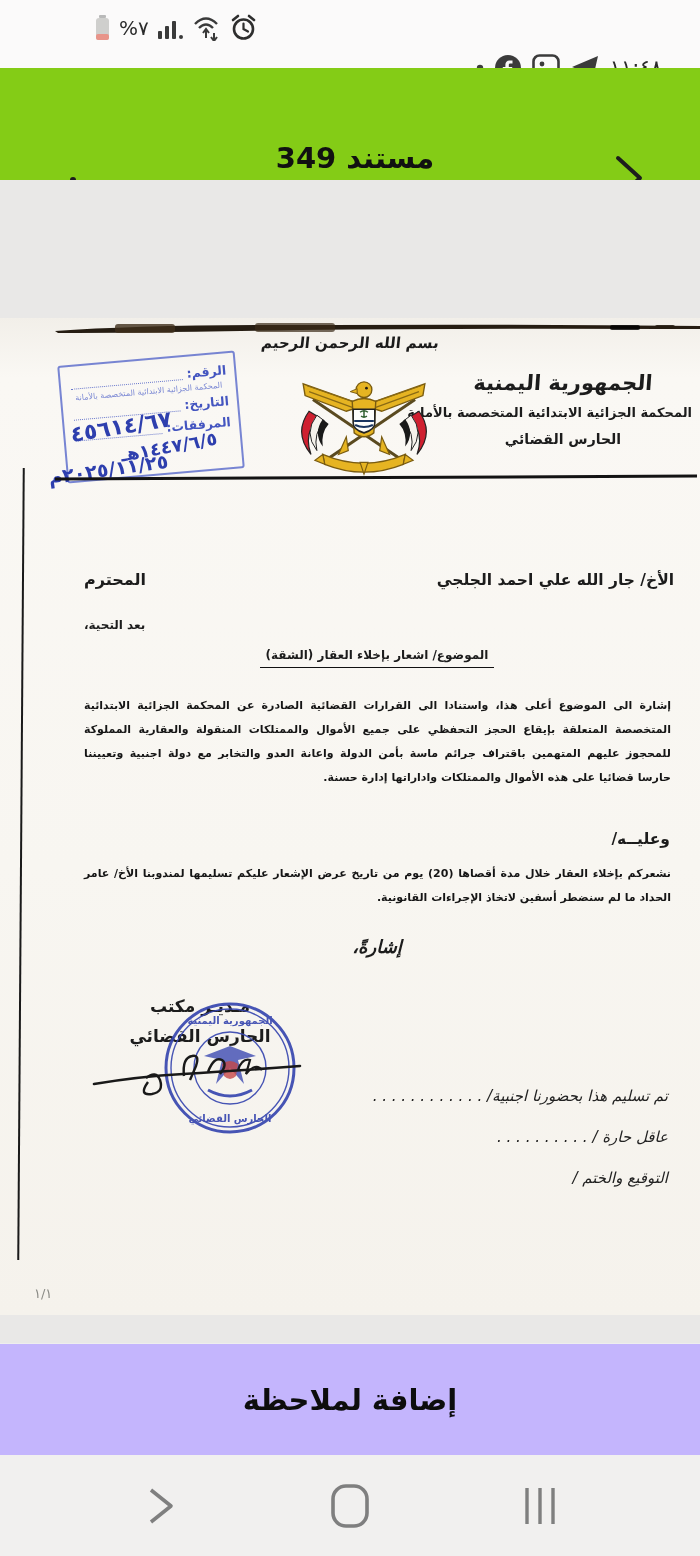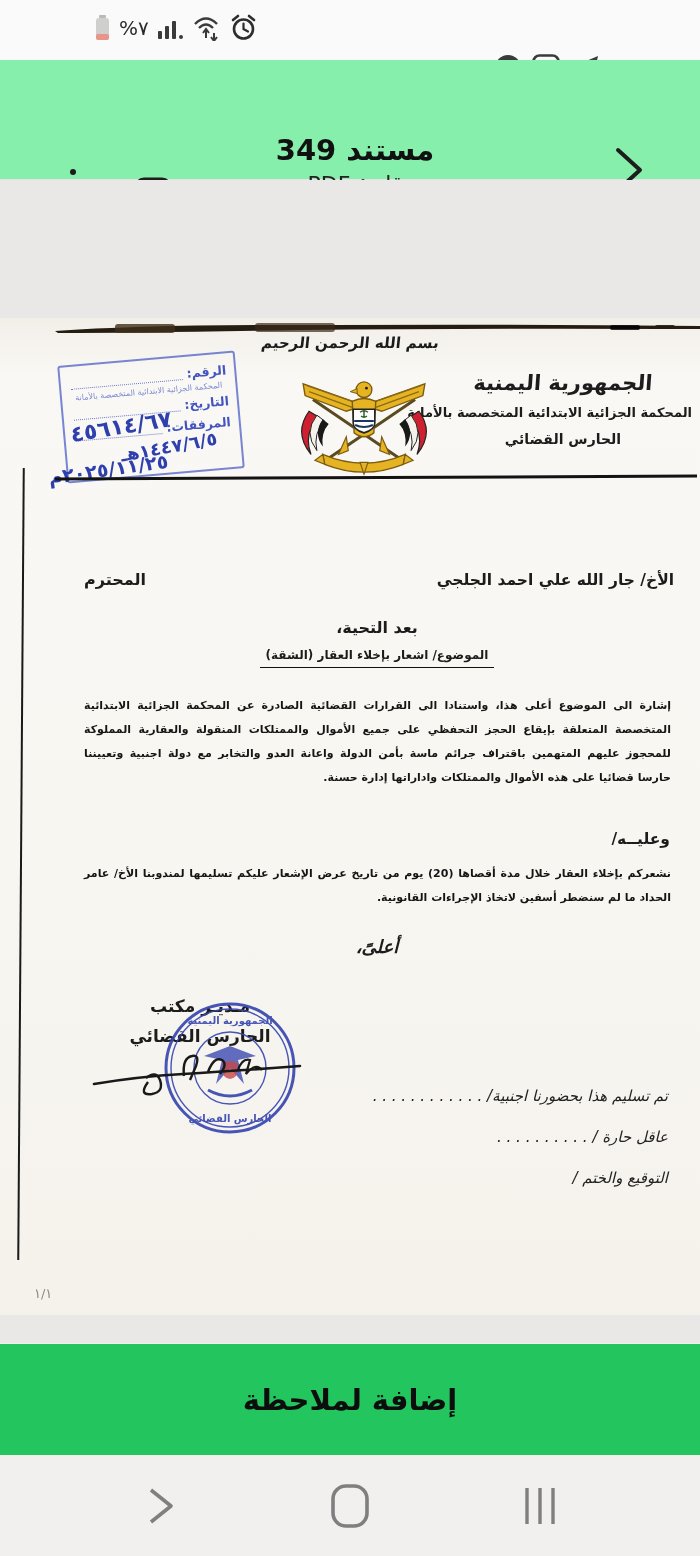--- a/index.html
+++ b/index.html
@@ -8,21 +8,21 @@
     background:#fbfafa;overflow:hidden;
     font-family:"DejaVu Sans",sans-serif;direction:rtl;color:#1c1c1c;
   }
   
   .statusbar{position:absolute;top:0;left:0;right:0;height:60px;background:#fbfafa;}
   .sb-left{position:absolute;top:14px;left:95px;display:flex;align-items:center;gap:9px;direction:ltr;}
   .sb-right{position:absolute;top:14px;right:38px;display:flex;align-items:center;gap:10px;direction:ltr;margin-top:40px;}
   .sb-time{font-size:21px;color:#2b2b2b;letter-spacing:1px;}
   .sb-pct{font-size:20px;color:#2b2b2b;}
   
-  .appheader{position:absolute;top:60px;left:0;right:0;height:119px;background:#86efac;border-bottom:1px solid #e3e3e3;}
+  .appheader{position:absolute;top:68px;left:0;right:0;height:119px;background:#84cc16;border-bottom:1px solid #e3e3e3;}
   .back-btn{position:absolute;top:84px;right:52px;width:40px;height:52px;}
   .hdr-titles{position:absolute;top:70px;right:110px;width:470px;text-align:center;}
   .hdr-title{font-size:29px;font-weight:bold;color:#111;line-height:40px;white-space:nowrap;}
   .hdr-sub{font-size:22px;color:#222;line-height:30px;}
   .edit-btn{position:absolute;top:112px;left:131px;width:48px;height:48px;}
   .kebab-btn{position:absolute;top:98px;left:58px;width:30px;height:60px;display:flex;flex-direction:column;align-items:center;justify-content:center;gap:10px;}
   .kebab-btn i{width:6px;height:6px;border-radius:50%;background:#1d1d1d;}
   
   .gap-top{position:absolute;top:180px;left:0;right:0;height:138px;background:#e9e8e7;}
   .gap-bottom{position:absolute;top:1315px;left:0;right:0;height:28px;background:#e9e8e7;}
@@ -44,38 +44,38 @@
   .reg-dots{flex:1;border-bottom:1.5px dotted #6a79cc;margin:0 4px 4px 2px;height:12px;}
   .reg-mini{font-size:8px;color:#7c89d4;text-align:center;line-height:10px;overflow:hidden;white-space:nowrap;}
   .hw{position:absolute;color:#2e3fae;font-weight:bold;white-space:nowrap;}
   .hw1{top:96px;left:70px;font-size:22px;transform:rotate(-9deg);}
   .hw2{top:118px;left:120px;font-size:18px;transform:rotate(-10deg);}
   .hw3{top:140px;left:48px;font-size:19px;transform:rotate(-8deg);}
   .hrule{position:absolute;top:158px;left:55px;right:3px;height:2.5px;background:#131313;transform:rotate(-.25deg);}
   .addr-row{position:absolute;top:252px;left:84px;width:590px;display:flex;justify-content:space-between;align-items:baseline;}
   .addr-name{font-size:15.5px;font-weight:bold;}
   .addr-hon{font-size:16px;font-weight:bold;}
-  .greeting{position:absolute;top:300px;left:84px;width:586px;text-align:center;font-size:16px;font-weight:bold;}
+  .greeting{position:absolute;top:300px;left:84px;width:586px;text-align:left;font-size:12px;font-weight:bold;}
   .subject-wrap{position:absolute;top:326px;left:84px;width:586px;text-align:center;}
   .subject{display:inline-block;font-size:12px;font-weight:bold;border-bottom:1.5px solid #111;padding:0 6px 5px;}
   .para{position:absolute;left:84px;width:587px;font-size:11px;font-weight:bold;line-height:24px;text-align:justify;text-align-last:right;color:#151515;}
   .para1{top:376px;}
   .therefore{position:absolute;top:512px;right:30px;font-size:15.5px;font-weight:bold;}
   .para2{top:544px;}
   .thanks{position:absolute;top:618px;left:84px;width:586px;text-align:center;font-size:18px;font-weight:bold;font-style:italic;}
   .sig-block{position:absolute;top:678px;left:110px;width:180px;text-align:center;}
   .sig-l1{font-size:17px;font-weight:bold;letter-spacing:2px;}
   .sig-l2{font-size:17px;font-weight:bold;letter-spacing:1px;margin-top:10px;}
   .round-stamp{position:absolute;top:680px;left:160px;width:140px;height:140px;opacity:.92;}
   .signature-svg{position:absolute;top:718px;left:88px;width:240px;height:70px;}
   .receipt{position:absolute;top:758px;right:32px;width:360px;text-align:right;font-style:italic;color:#222;}
   .receipt div{font-size:15px;line-height:41px;white-space:nowrap;}
   .pageno{position:absolute;top:968px;left:34px;font-size:13px;color:#8a8a85;}
   
-  .notebar{position:absolute;top:1343px;left:0;right:0;height:112px;background:#22c55e;
+  .notebar{position:absolute;top:1343px;left:0;right:0;height:112px;background:#c4b5fd;
     display:flex;align-items:center;justify-content:center;border-top:1px solid #eee;}
   .notebar span{font-size:29px;font-weight:bold;color:#0d0d0d;}
   
   .navbar{position:absolute;top:1455px;left:0;right:0;height:101px;background:#f1f0ef;
     display:flex;align-items:center;justify-content:space-between;padding:0 130px;box-sizing:border-box;}
   .nav-btn{width:60px;height:60px;display:flex;align-items:center;justify-content:center;}
   svg{display:block;}
 </style>
 </head>
 <body>
@@ -232,21 +232,21 @@
     <div class="subject-wrap">
       <span class="subject">الموضوع/ اشعار بإخلاء العقار (الشقة)</span>
     </div>
 
     <div class="para para1">إشارة الى الموضوع أعلى هذا، واستنادا الى القرارات القضائية الصادرة عن المحكمة الجزائية الابتدائية المتخصصة المتعلقة بإيقاع الحجز التحفظي على جميع الأموال والممتلكات المنقولة والعقارية المملوكة للمحجوز عليهم المتهمين باقتراف جرائم ماسة بأمن الدولة واعانة العدو والتخابر مع دولة اجنبية وتعييننا حارسا قضائيا على هذه الأموال والممتلكات واداراتها إدارة حسنة.</div>
 
     <div class="therefore">وعليــه/</div>
 
     <div class="para para2">نشعركم بإخلاء العقار خلال مدة أقصاها (20) يوم من تاريخ عرض الإشعار عليكم تسليمها لمندوبنا الأخ/ عامر الحداد ما لم سنضطر أسفين لاتخاذ الإجراءات القانونية.</div>
 
-    <div class="thanks">أعلىً،</div>
+    <div class="thanks">إشارةً،</div>
 
     <div class="sig-block">
       <div class="sig-l1">مـديـر مكتب</div>
       <div class="sig-l2">الحارس القضائي</div>
     </div>
 
     <svg class="round-stamp" viewBox="0 0 140 140">
       <circle cx="70" cy="70" r="64" fill="none" stroke="#3847b0" stroke-width="3"></circle>
       <circle cx="70" cy="70" r="59" fill="none" stroke="#3847b0" stroke-width="1.4"></circle>
       <circle cx="70" cy="70" r="36" fill="none" stroke="#3847b0" stroke-width="1.4"></circle>

